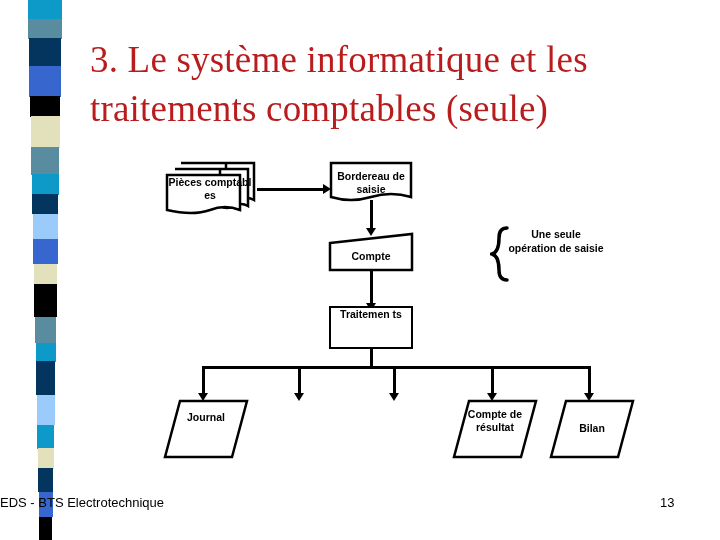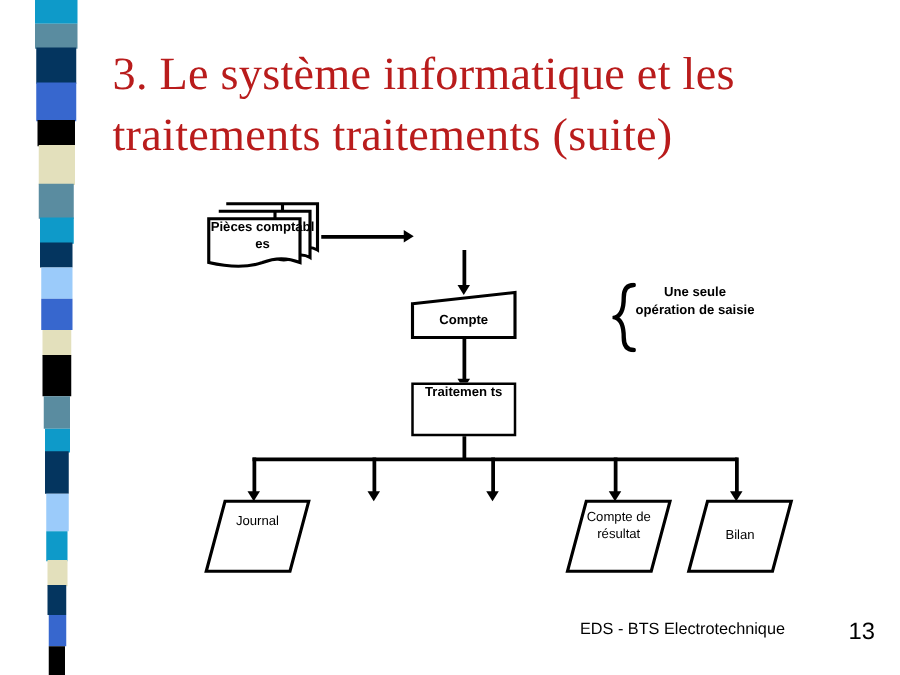--- a/index.html
+++ b/index.html
@@ -90,21 +90,21 @@
   .par-wrap svg { position: absolute; left: 0; top: 0; }
   .par-label {
     position: absolute;
     left: 0; top: 0;
     width: 100%; height: 100%;
     display: flex;
     align-items: flex-start;
     justify-content: center;
     padding-top: 13px;
     box-sizing: border-box;
-    font-weight: normal;
+    font-weight: bold;
     font-size: 10.5px;
     line-height: 1.2;
     text-align: center;
     color: #000;
   }
 
   
   .doc-wrap { position: absolute; }
   .doc-wrap svg { position: absolute; left: 0; top: 0; }
   .doc-label {
@@ -131,31 +131,31 @@
     text-align: center;
     color: #000;
   }
 
   
   #footer-text {
     position: absolute;
     left: 0;
     top: 495px;
     width: 628px;
-    text-align: right;
+    text-align: left;
     font-size: 13px;
     color: #000000;
   }
   #page-number {
     position: absolute;
     left: 660px;
     top: 495px;
     width: 40px;
-    text-align: right;
-    font-size: 19px;
+    text-align: left;
+    font-size: 13px;
     color: #000000;
   }
 </style>
 </head>
 <body>
 
 <div id="slide">
 
   <div id="stripe">
       <div class="band" style="top: 0px; height: 19.3283px; background: rgb(14, 154, 201); left: 28px; width: 34px;"></div>
@@ -177,35 +177,41 @@
       <div class="band" style="top: 394.855px; height: 30.2532px; background: rgb(155, 203, 250); left: 36.7746px; width: 17.9133px;"></div>
       <div class="band" style="top: 424.509px; height: 24.0104px; background: rgb(14, 154, 201); left: 37.4335px; width: 16.7052px;"></div>
       <div class="band" style="top: 447.919px; height: 20.889px; background: rgb(227, 224, 188); left: 37.9538px; width: 15.7514px;"></div>
       <div class="band" style="top: 468.208px; height: 24.0104px; background: rgb(4, 53, 95); left: 38.4046px; width: 14.9249px;"></div>
       <div class="band" style="top: 491.618px; height: 25.5711px; background: rgb(55, 103, 206); left: 38.9249px; width: 13.9711px;"></div>
       <div class="band" style="top: 516.59px; height: 24.0104px; background: rgb(0, 0, 0); left: 39.4798px; width: 12.9538px;"></div>
     </div>
 
   <div id="title">
     <div>3. Le système informatique et les</div>
-    <div>traitements traitements (suite)</div>
+    <div>traitements comptables (seule)</div>
   </div>
 
   <div class="doc-wrap" style="left:163px; top:160px; width:94px; height:58px;">
     <svg width="94" height="58" viewBox="0 0 94 58">
       <path d="M18 3 H91 V40 Q84 36 77 40 Q70 44 63 40 V3 Z" fill="#fff" stroke="#000" stroke-width="2.5"></path>
       <path d="M12 9 H85 V46 Q78 42 71 46 Q64 50 57 46 V9 Z" fill="#fff" stroke="#000" stroke-width="2.5"></path>
       <path d="M4 15 H77 V50 Q62 44 47 50 Q30 56 4 50 Z" fill="#fff" stroke="#000" stroke-width="2.5"></path>
     </svg>
     <div class="doc-label" style="padding-right:16px; padding-bottom:4px;">Pièces comptabl es</div>
   </div>
 
   <div class="line hline" style="left:257px; top:188px; width:68px;"></div>
   <div class="arrow-right" style="left:323px; top:184px;"></div>
 
+  <div class="doc-wrap" style="left:328px; top:160px; width:86px; height:46px;">
+    <svg width="86" height="46" viewBox="0 0 86 46">
+      <path d="M3 3 H83 V37 Q63 31 43 37 Q23 43 3 37 Z" fill="#fff" stroke="#000" stroke-width="2.5"></path>
+    </svg>
+    <div class="doc-label" style="padding-bottom:6px;">Bordereau de saisie</div>
+  </div>
 
   <div class="line vline" style="left:370px; top:200px; height:30px;"></div>
   <div class="arrow-down" style="left:366px; top:228px;"></div>
 
   <div class="doc-wrap" style="left:327px; top:231px; width:88px; height:42px;">
     <svg width="88" height="42" viewBox="0 0 88 42">
       <path d="M3 12 L85 3 L85 39 L3 39 Z" fill="#fff" stroke="#000" stroke-width="2.5"></path>
     </svg>
     <div class="doc-label" style="padding-top:5px;">Compte</div>
   </div>

